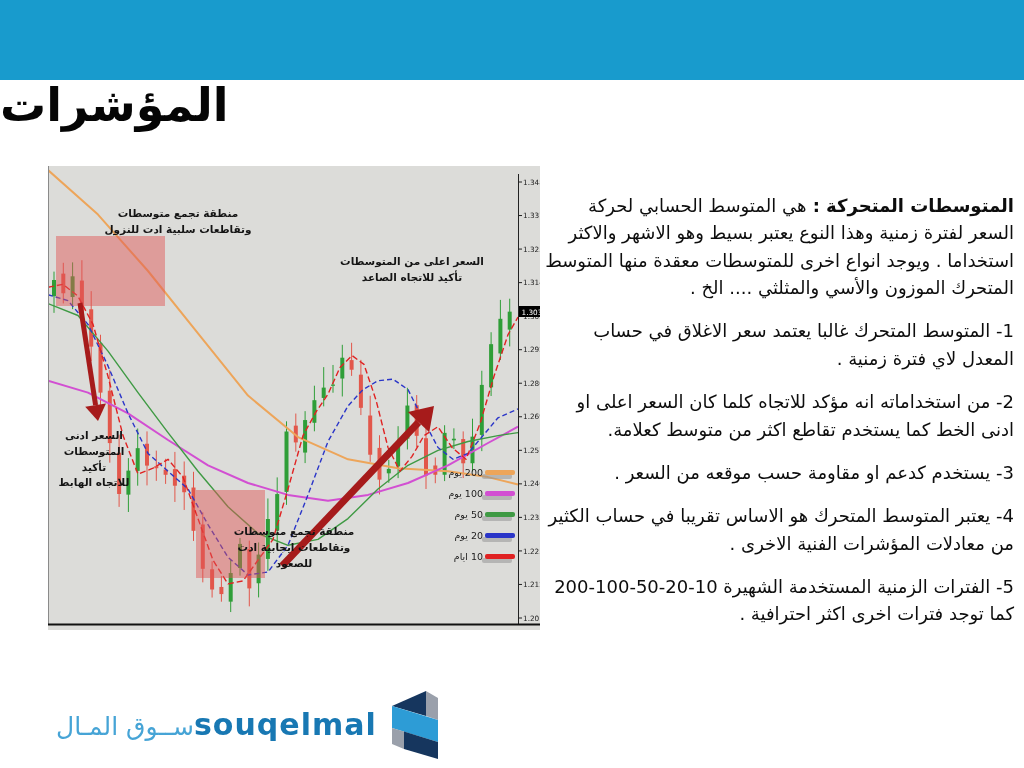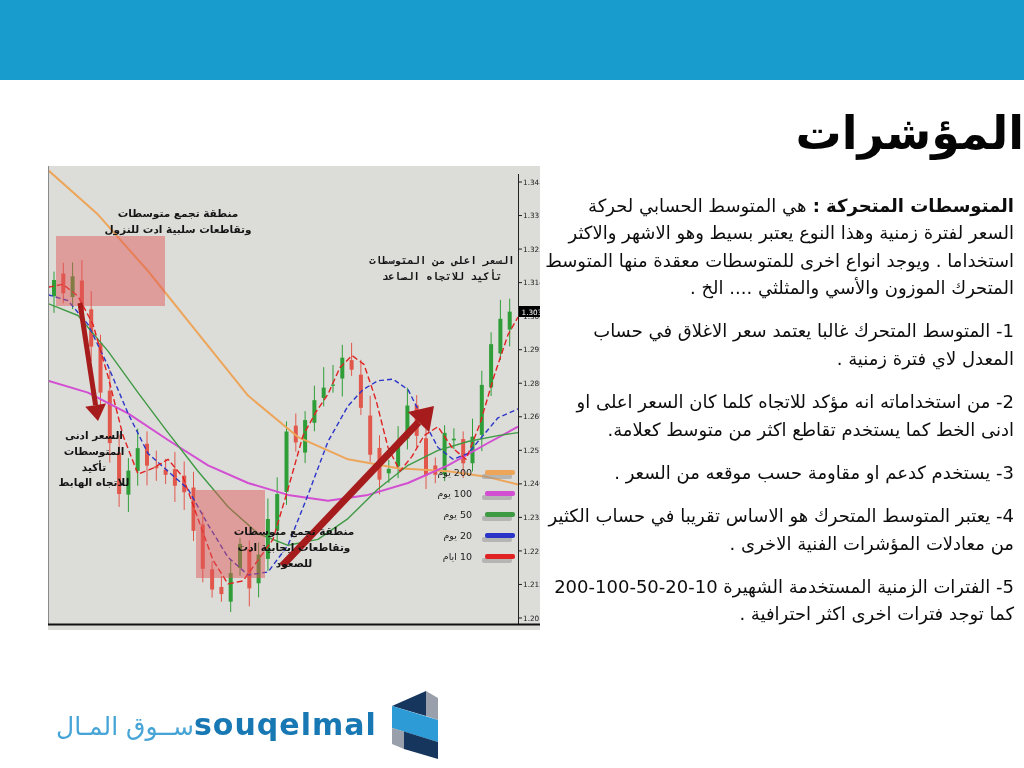--- a/index.html
+++ b/index.html
@@ -2,42 +2,42 @@
 <html lang="ar"><head>
 <meta charset="utf-8">
 <style>
   html,body{margin:0;padding:0;}
   body{
     width:1024px;height:768px;position:relative;background:#ffffff;
     font-family:"DejaVu Sans",sans-serif;overflow:hidden;
   }
   .topbar{position:absolute;top:0;left:0;width:1024px;height:80px;background:#189bcd;}
   .slide-title{
-    position:absolute;top:80px;left:0;width:1024px;text-align:right;
-    font-size:46px;font-weight:bold;color:#050505;line-height:1.1;margin-top:28px;
+    position:absolute;top:80px;left:0;width:1024px;text-align:left;
+    font-size:46px;font-weight:bold;color:#050505;line-height:1.1;
   }
   
   #chart{
     position:absolute;left:48px;top:166px;width:492px;height:464px;
     background:#dcdcd9;
   }
   #chart-svg{position:absolute;left:0;top:0;}
   .ann{
     position:absolute;font-weight:bold;font-size:10.5px;color:#141414;
     text-align:center;line-height:1.5;direction:rtl;
   }
   .ann span{display:block;}
   #ann-top{left:40px;top:40px;width:180px;}
-  #ann-right{left:312px;top:88px;width:164px;font-family:Liberation Mono, monospace;}
+  #ann-right{left:282px;top:88px;width:164px;}
   #ann-left{left:2px;top:262px;width:88px;}
   #ann-bottom{left:176px;top:358px;width:140px;}
   #legend{
     position:absolute;right:25px;top:301px;display:flex;flex-direction:column;gap:10px;
   }
-  .legend-row{display:flex;align-items:center;gap:13px;direction:rtl;font-size:9.5px;color:#222;}
+  .legend-row{display:flex;align-items:center;gap:2px;direction:rtl;font-size:9.5px;color:#222;}
   .legend-bar{width:30px;height:5px;border-radius:2px;box-shadow:-3px 4px 0 rgba(150,150,150,.55);display:inline-block;}
   
   .textblock{
     position:absolute;left:544px;top:176px;width:470px;direction:rtl;text-align:right;
     font-size:18px;line-height:1.52;color:#0d0d0d;
   }
   .textblock p{margin:16px 0 3px 0;}
   .lead{font-weight:bold;}
   
   .logo{position:absolute;left:56px;top:686px;display:flex;align-items:center;gap:9px;}

